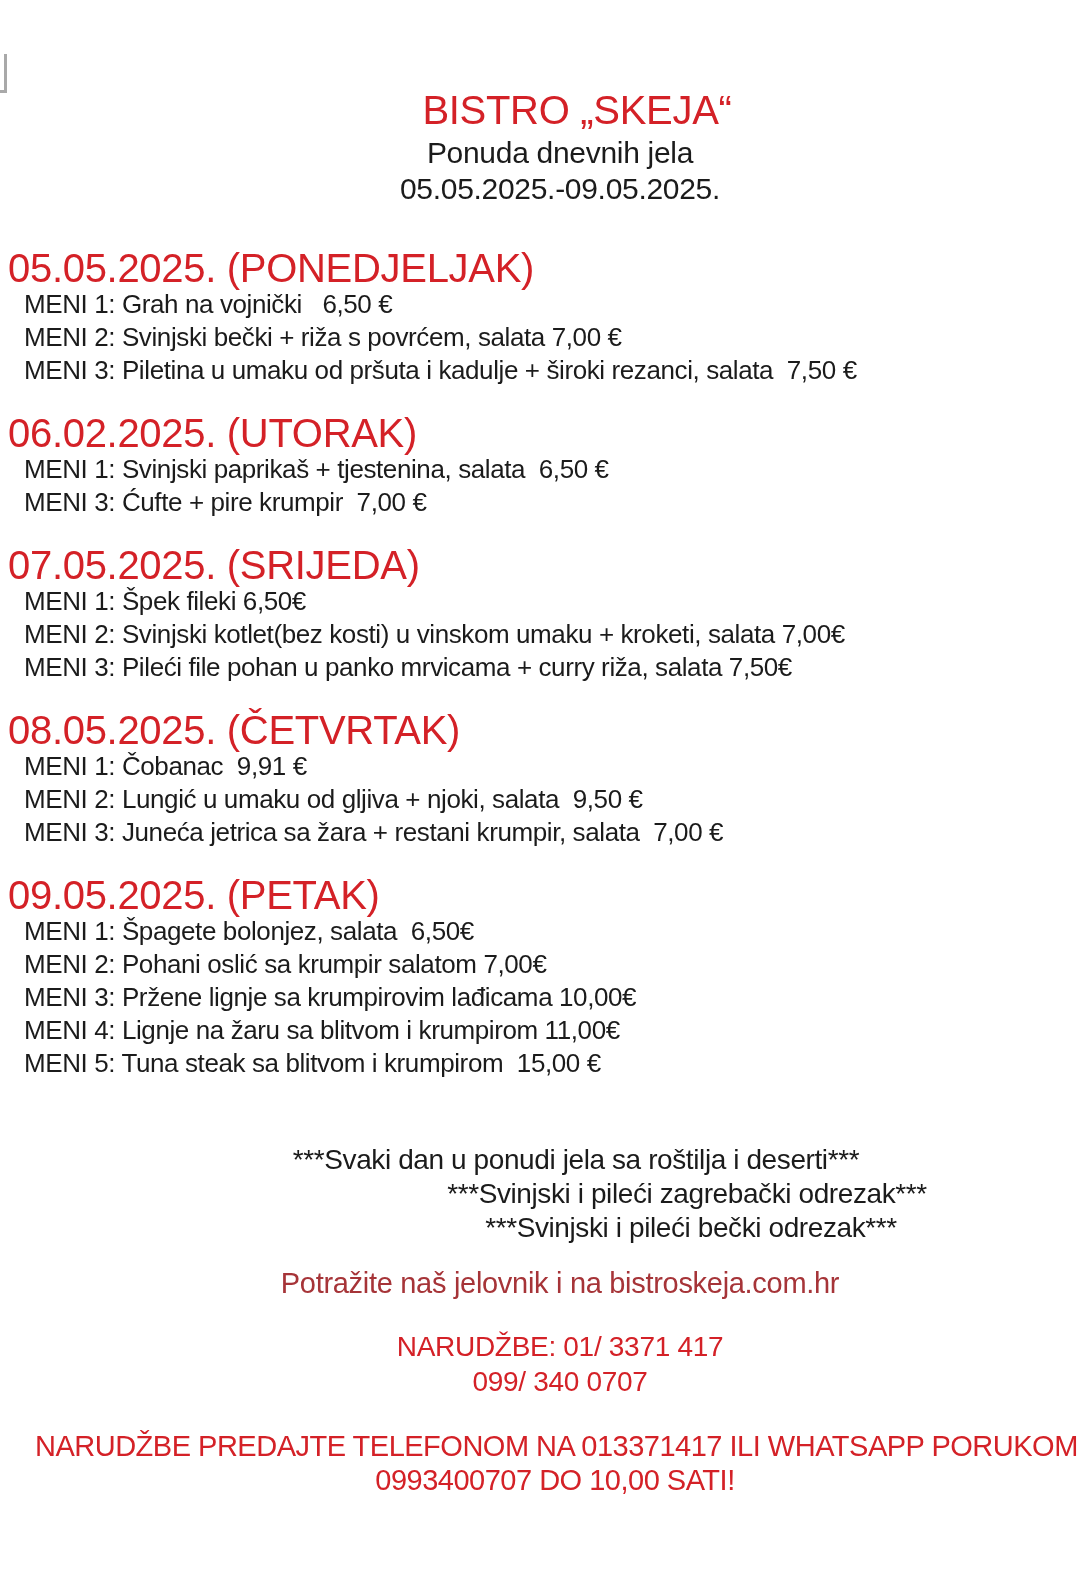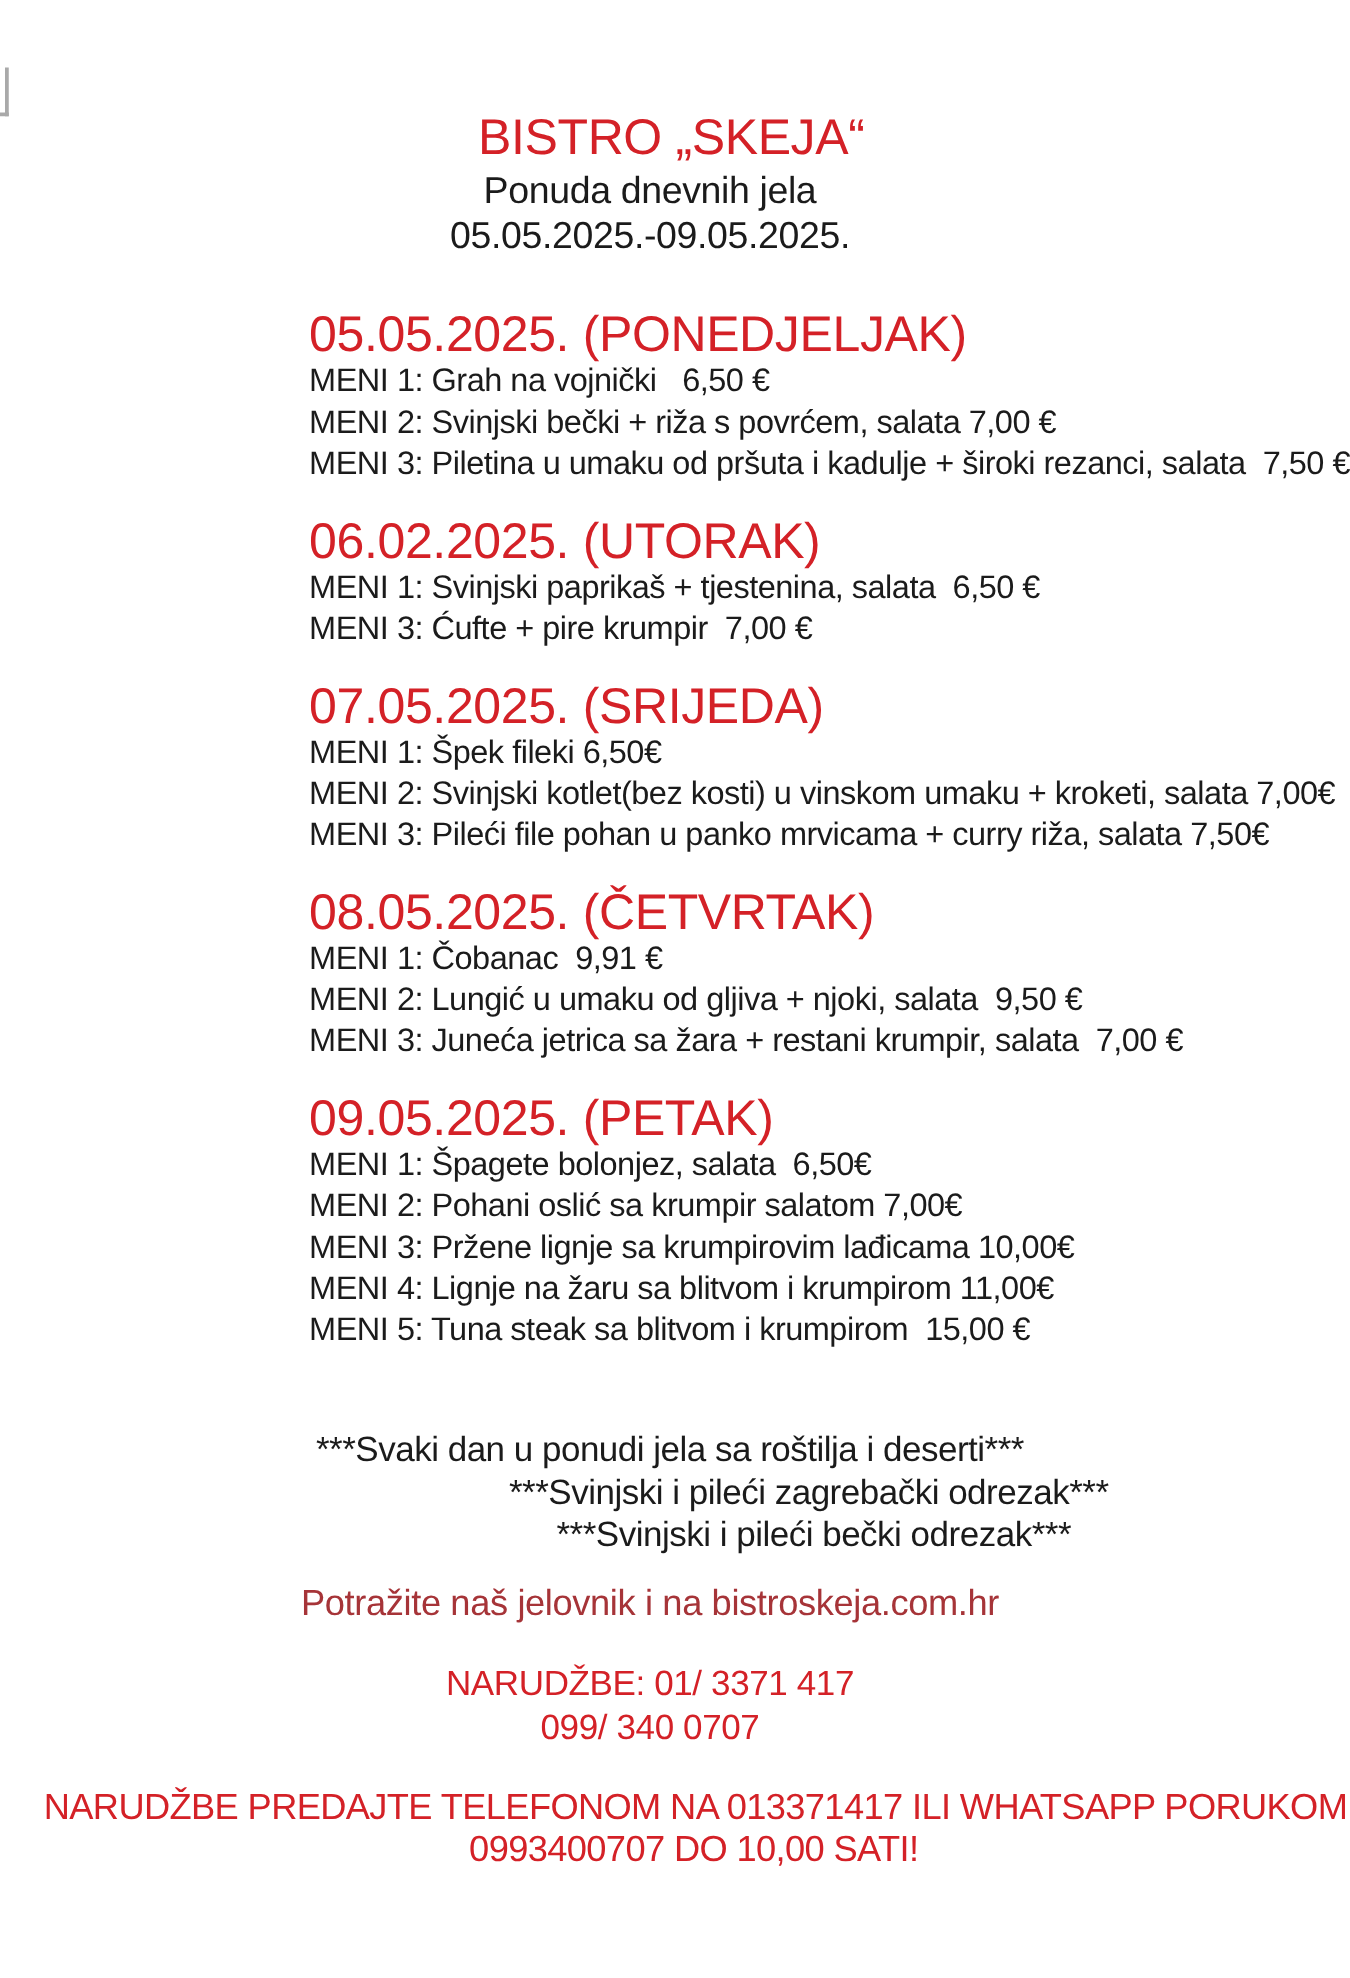--- a/index.html
+++ b/index.html
@@ -8,21 +8,21 @@
     background: #ffffff;
     overflow: hidden;
     font-family: "Liberation Sans", "DejaVu Sans", sans-serif;
     color: #1b1b1b;
     position: relative;
   }
   .page {
     width: 1080px; height: 1582px;
     display: flex;
     flex-direction: column;
-    align-items: flex-end;
+    align-items: flex-start;
   }
   
   .corner-fragment {
     position: absolute;
     left: -12px; top: 54px;
     width: 16px; height: 36px;
     border-right: 3px solid #a9a9a9;
     border-bottom: 3px solid #a9a9a9;
   }
   .doc-header {
@@ -61,20 +61,21 @@
     font-size: 40px;
     line-height: 40px;
     color: #d42127;
     letter-spacing: -0.3px;
   }
   .menu-item {
     font-size: 26px;
     line-height: 33px;
     white-space: pre;
     letter-spacing: -0.4px;
+    margin-left: 16px;
   }
   .notes {
     margin-top: 63px;
     width: 1120px;
     text-align: center;
     font-size: 28px;
     line-height: 34px;
   }
   .note-line { position: relative; white-space: pre; letter-spacing: -0.4px; }
   .note-line:nth-child(1) { left: 16px; }

